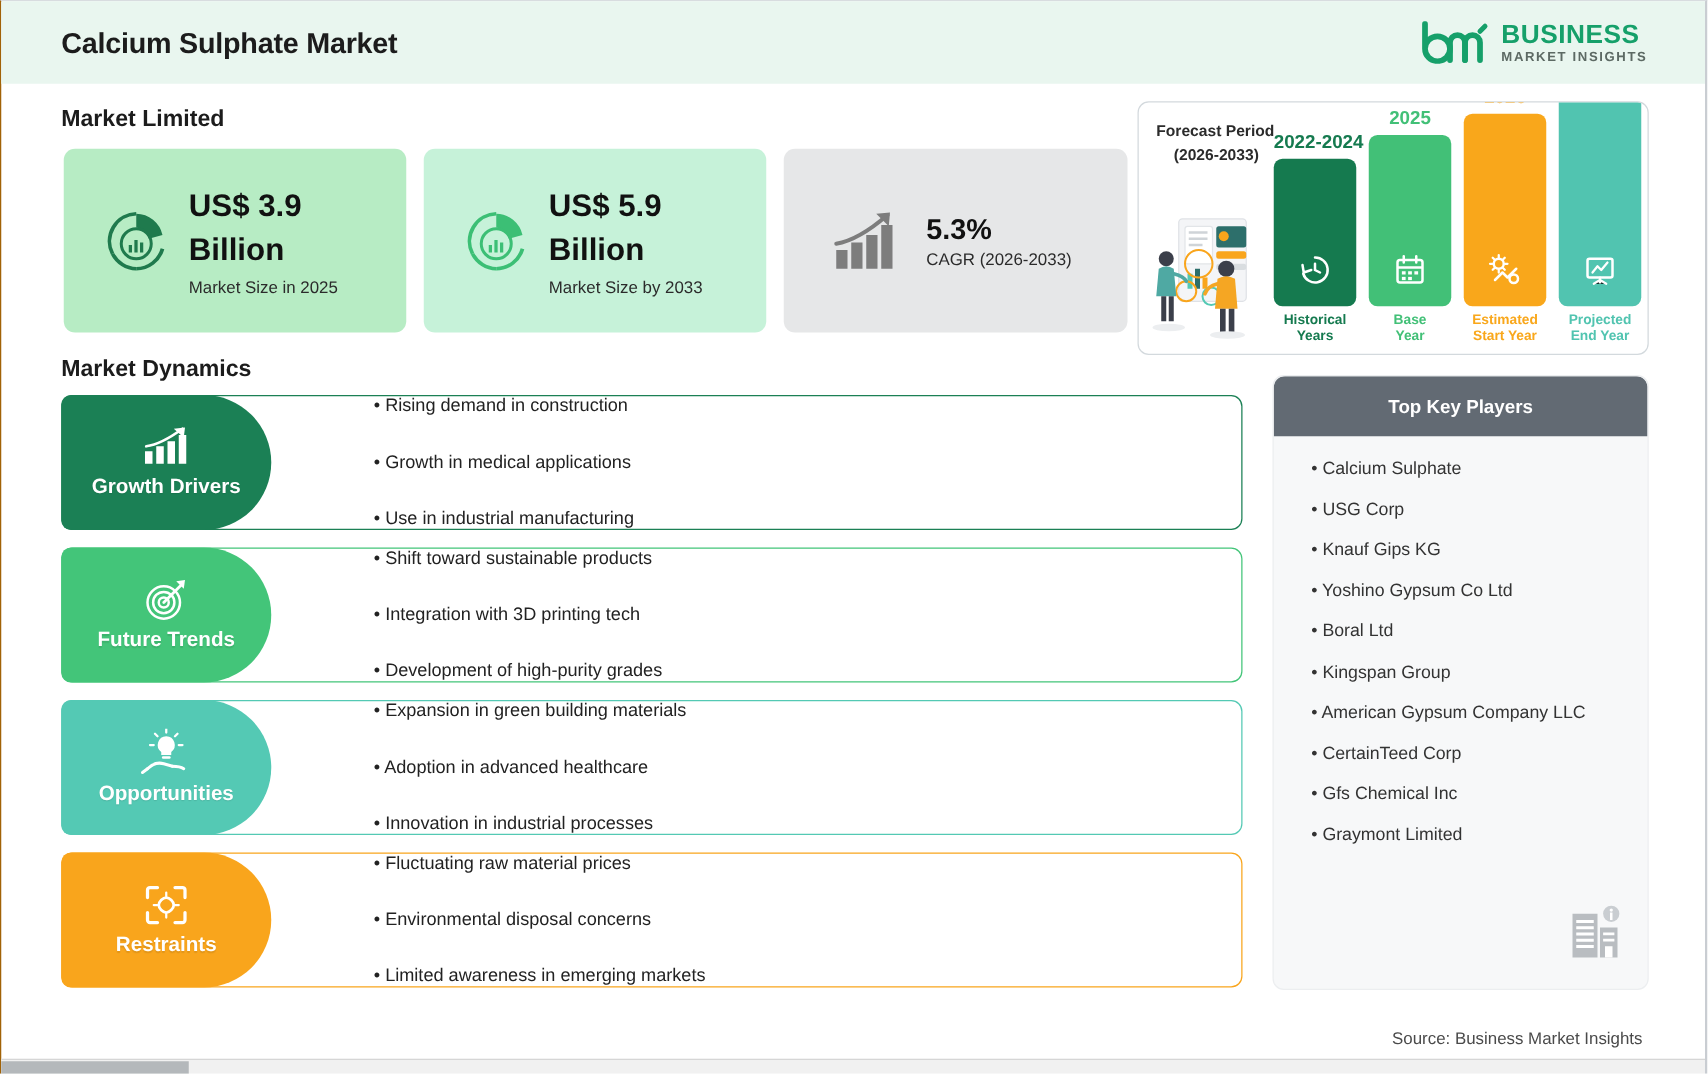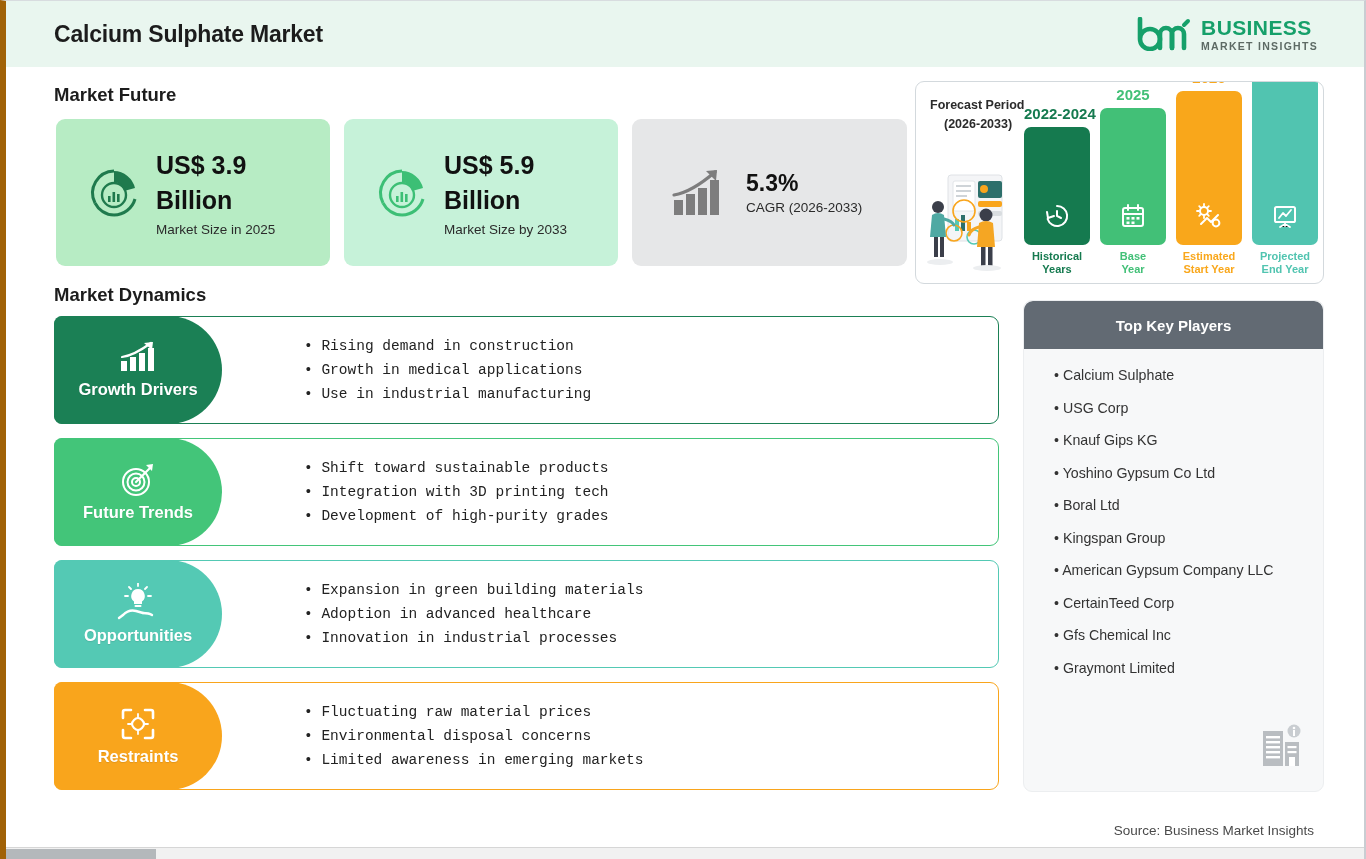--- a/index.html
+++ b/index.html
@@ -6,21 +6,21 @@
   html, body {
     width: 1366px; height: 859px;
     font-family: "Liberation Sans", sans-serif;
     background: #ffffff;
     overflow: hidden;
   }
   #page {
     position: relative;
     width: 1366px; height: 859px;
     background: #ffffff;
-    border-left: 6px solid #a16207;
+    border-left: 1px solid #a16207;
     border-right: 2px solid #c9cdd2;
     border-top: 1px solid #d8dcdf;
   }
 
   
   .header {
     position: absolute; left: 0; top: 0;
     width: 100%; height: 66px;
     background: #e9f6ef;
     display: flex; align-items: center; justify-content: space-between;
@@ -111,22 +111,22 @@
     display: flex; flex-direction: column; align-items: center; justify-content: center;
     color: #fff; flex: none;
     margin: -1px 0 -1px -1px;
     height: calc(100% + 2px);
   }
   .dyn-tab .tab-label {
     font-size: 16.5px; font-weight: bold; margin-top: 5px;
     text-shadow: 0 1px 1px rgba(0,0,0,.10);
   }
   .dyn-points {
-    flex: 1; display: flex; flex-direction: column; justify-content: center;
-    padding-left: 82px; gap: 8px; font-family: Liberation Mono, monospace;
+    flex: 1; display: flex; flex-direction: column; justify-content: space-between;
+    padding-left: 82px; gap: 8px;
   }
   .dyn-points li {
     list-style: none; font-size: 14.5px; color: #222;
   }
   .dyn-points li::before { content: "• "; }
 
   
   .players {
     position: absolute; left: 1017px; top: 299px;
     width: 301px; height: 492px;
@@ -176,21 +176,21 @@
         <path d="M36 31 L36 17 A6 6 0 0 1 48 17 L48 31" fill="none" stroke="#16a06a" stroke-width="4.6" stroke-linecap="round"></path>
         <path d="M48 8 L52 4" stroke="#16a06a" stroke-width="4" stroke-linecap="round"></path>
       </svg>
       <div class="logo-words">
         <span class="logo-big">BUSINESS</span>
         <span class="logo-small">MARKET INSIGHTS</span>
       </div>
     </div>
   </div>
 
-  <div class="sec-title" id="t-outlook">Market Future</div>
+  <div class="sec-title" id="t-outlook">Market Limited</div>
   <div class="sec-title" id="t-dynamics">Market Dynamics</div>
 
   <div class="cards">
     <div class="card green1">
       <svg width="56" height="56" viewBox="0 0 56 56">
         <path d="M28 6 A22 22 0 0 1 49 23 L38 26 A11 11 0 0 0 28 17 Z" fill="#1f7a4d"></path>
         <path d="M28 6 A22 22 0 0 0 9 38" fill="none" stroke="#1f7a4d" stroke-width="3"></path>
         <path d="M9 38 A22 22 0 0 0 28 50" fill="none" stroke="#1f7a4d" stroke-width="3"></path>
         <path d="M28 50 A22 22 0 0 0 49 34" fill="none" stroke="#1f7a4d" stroke-width="3"></path>
         <circle cx="28" cy="30" r="12" fill="none" stroke="#1f7a4d" stroke-width="2.4"></circle>

